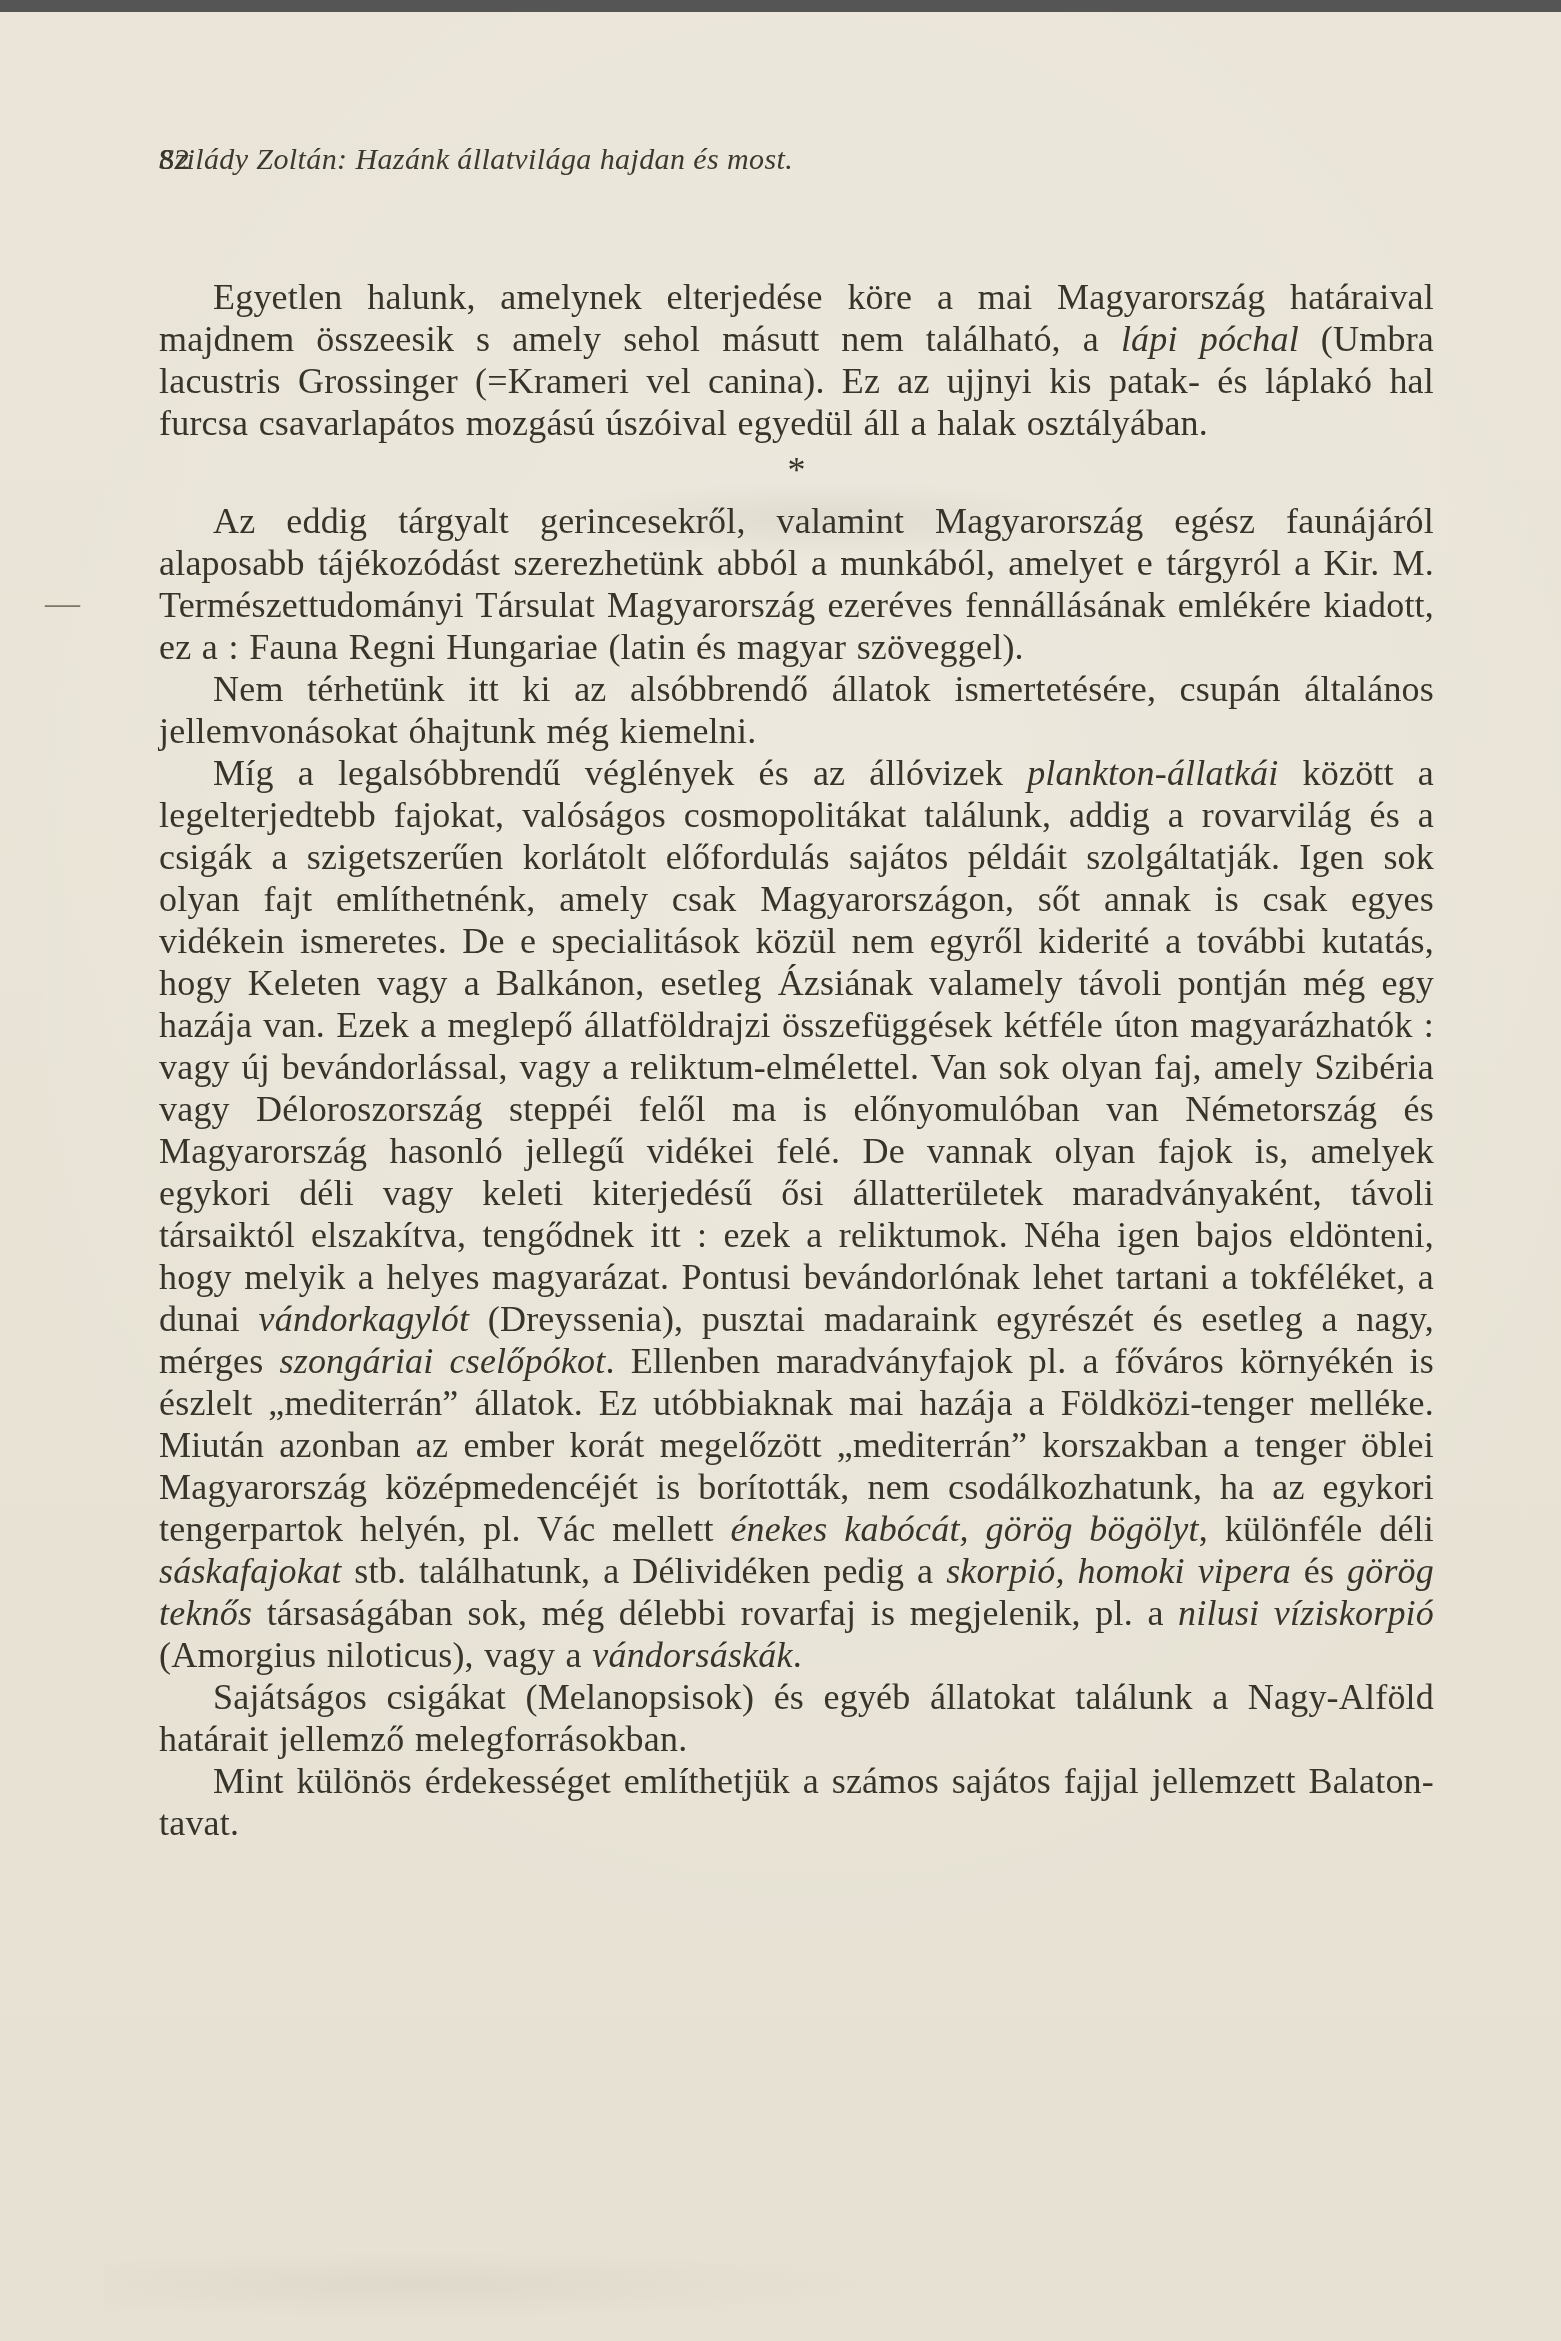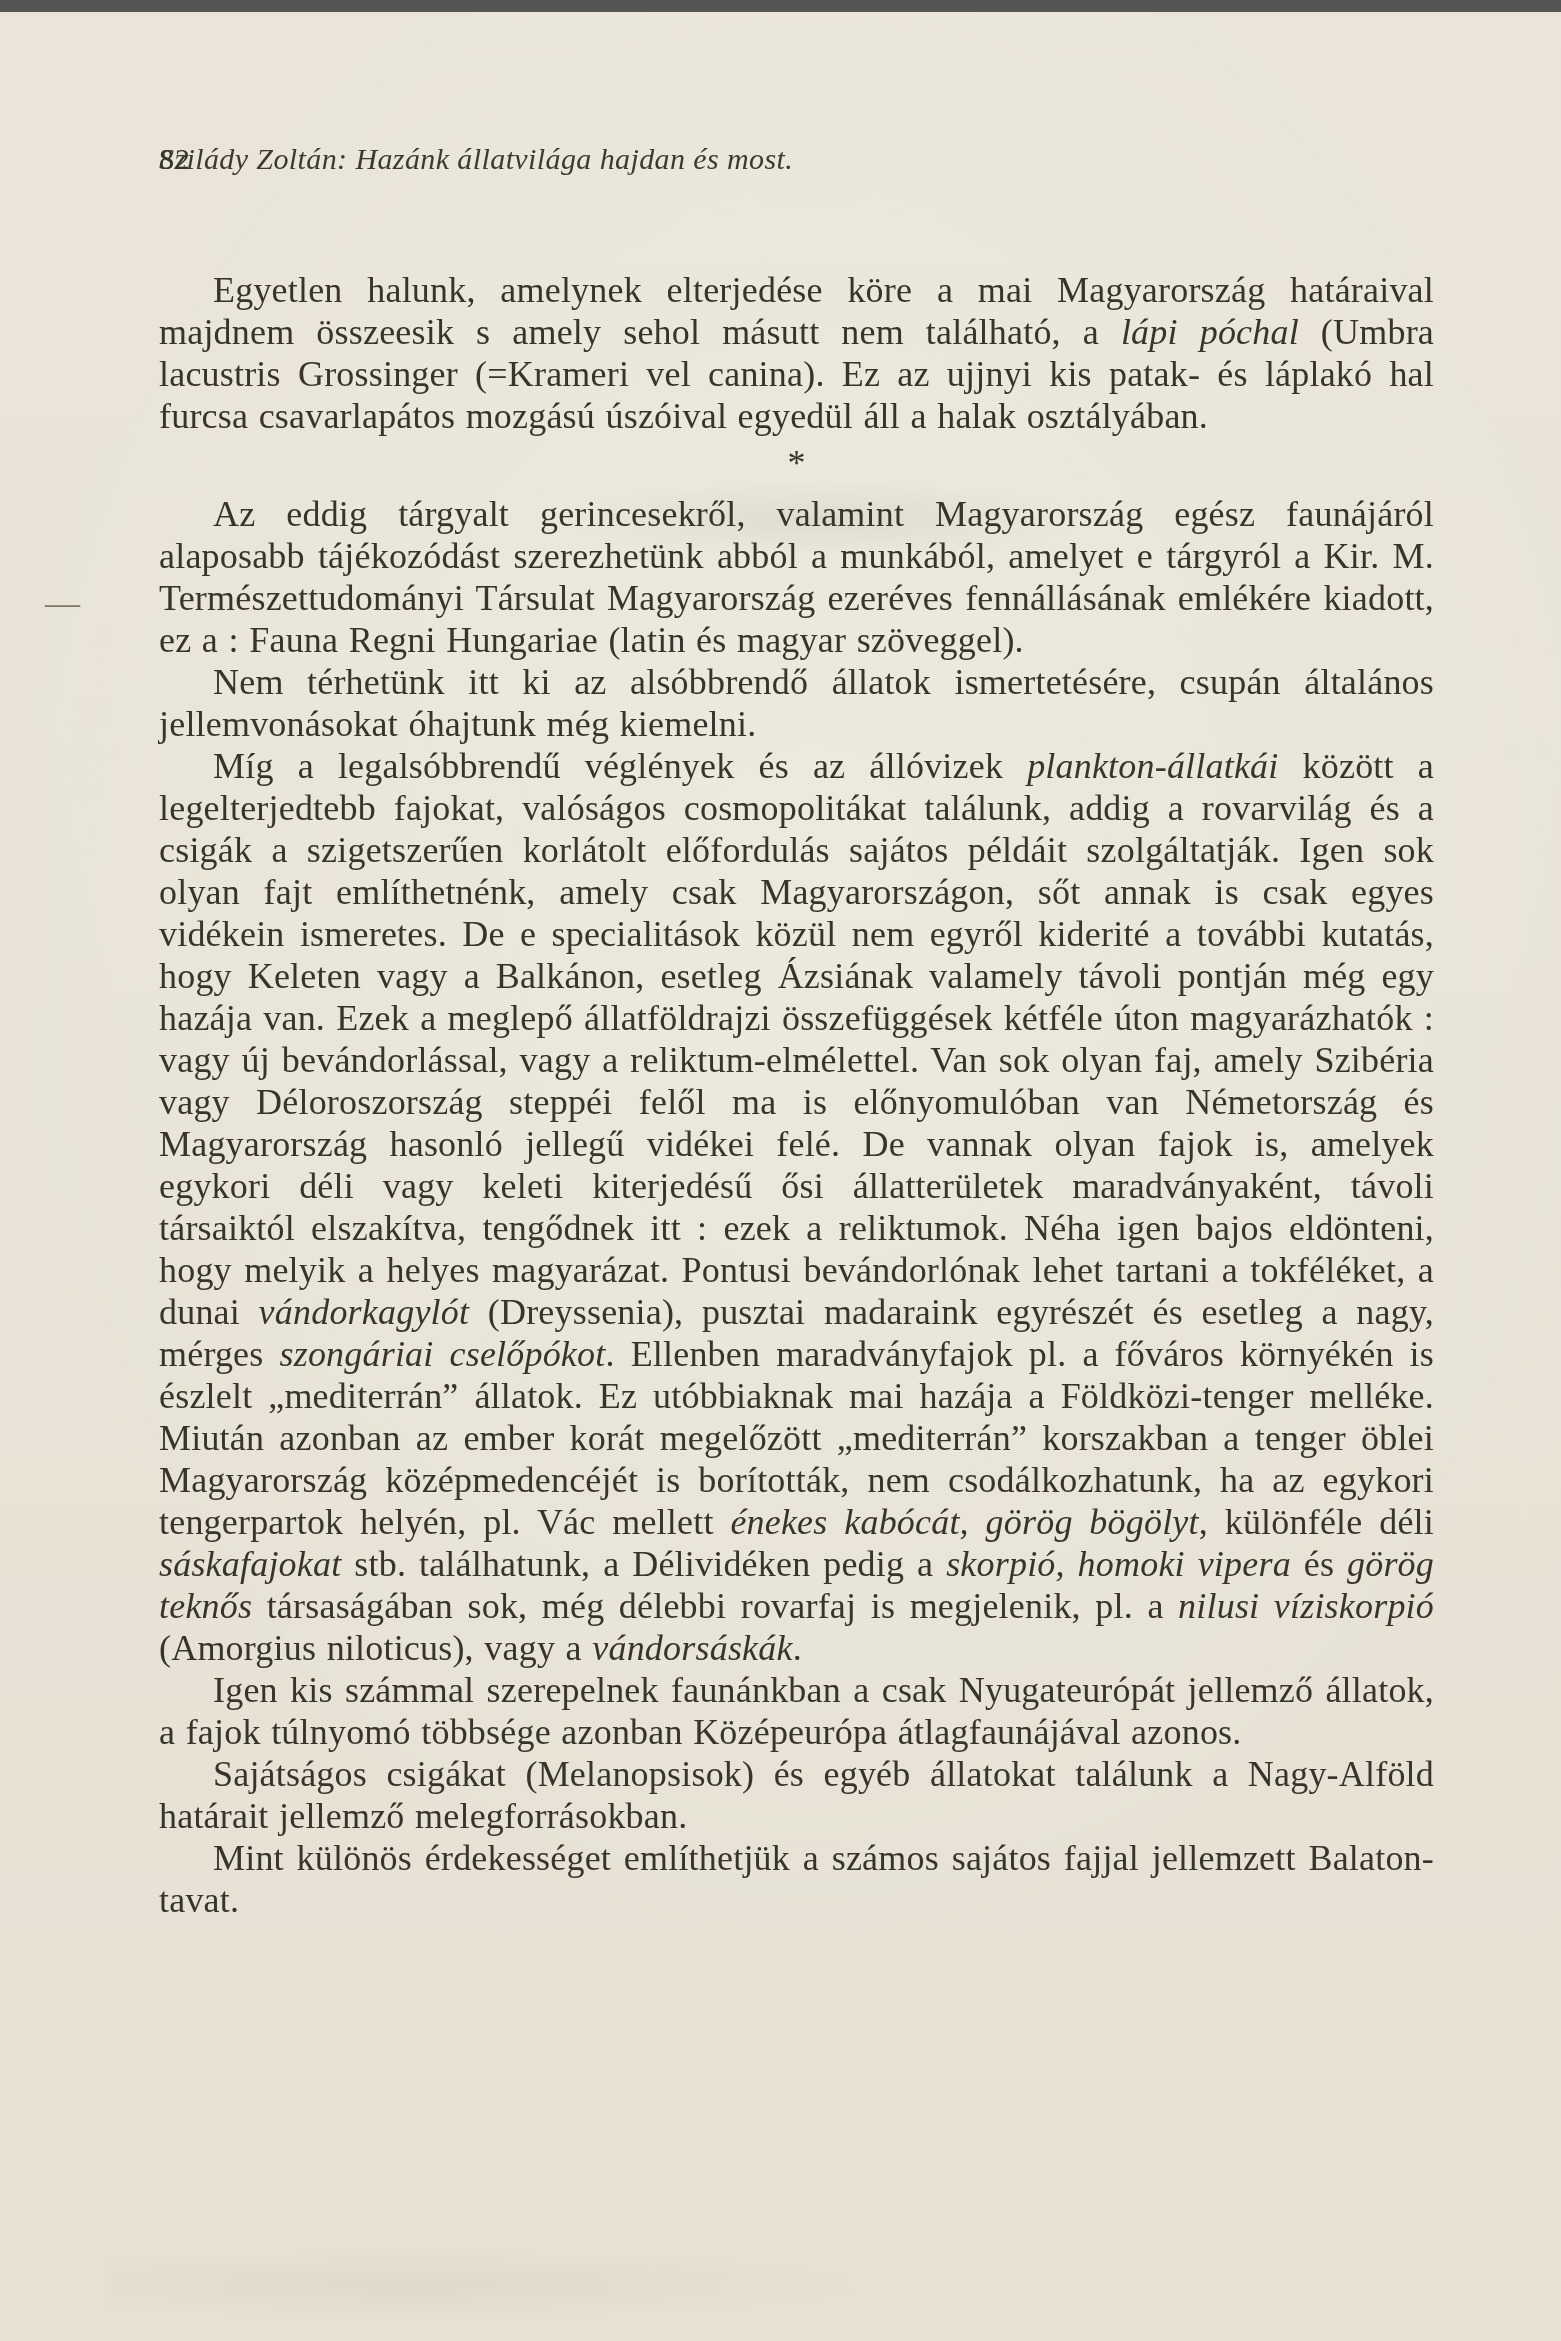--- a/index.html
+++ b/index.html
@@ -46,21 +46,21 @@
     letter-spacing: 0.9px;
   }
   .running-title {
     display: block;
     font-style: italic;
     letter-spacing: 0.4px;
     color: #3c3930;
   }
   .body-block {
     position: absolute;
-    top: 257px;
+    top: 264px;
     left: 159px;
     width: 1275px;
     font-size: 36px;
     line-height: 42px;
     text-align: justify;
     letter-spacing: 0.2px;
     word-spacing: 1.3px;
   }
   .para {
     margin: 0;
@@ -94,19 +94,18 @@
   </header>
 
   <span class="margin-mark">—</span>
 
   <main class="body-block">
       <p class="para"><span class="run">Egyetlen halunk, amelynek elterjedése köre a mai Magyarország határaival majdnem összeesik s amely sehol másutt nem található, a </span><span class="run italic">lápi póchal</span><span class="run"> (Umbra lacustris Grossinger (=Krameri vel canina). Ez az ujjnyi kis patak- és láplakó hal furcsa csavarlapátos mozgású úszóival egyedül áll a halak osztályában.</span></p>
       <div class="separator">*</div>
       <p class="para"><span class="run">Az eddig tárgyalt gerincesekről, valamint Magyarország egész faunájáról alaposabb tájékozódást szerezhetünk abból a munkából, amelyet e tárgyról a Kir. M. Természettudományi Társulat Magyarország ezeréves fennállásának emlékére kiadott, ez a : Fauna Regni Hungariae (latin és magyar szöveggel).</span></p>
       <p class="para"><span class="run">Nem térhetünk itt ki az alsóbbrendő állatok ismertetésére, csupán általános jellemvonásokat óhajtunk még kiemelni.</span></p>
       <p class="para"><span class="run">Míg a legalsóbbrendű véglények és az állóvizek </span><span class="run italic">plankton-állatkái</span><span class="run"> között a legelterjedtebb fajokat, valóságos cosmopolitákat találunk, addig a rovarvilág és a csigák a szigetszerűen korlátolt előfordulás sajátos példáit szolgáltatják. Igen sok olyan fajt említhetnénk, amely csak Magyarországon, sőt annak is csak egyes vidékein ismeretes. De e specialitások közül nem egyről kiderité a további kutatás, hogy Keleten vagy a Balkánon, esetleg Ázsiának valamely távoli pontján még egy hazája van. Ezek a meglepő állatföldrajzi összefüggések kétféle úton magyarázhatók : vagy új bevándorlással, vagy a reliktum-elmélettel. Van sok olyan faj, amely Szibéria vagy Déloroszország steppéi felől ma is előnyomulóban van Németország és Magyarország hasonló jellegű vidékei felé. De vannak olyan fajok is, amelyek egykori déli vagy keleti kiterjedésű ősi állatterületek maradványaként, távoli társaiktól elszakítva, tengődnek itt : ezek a reliktumok. Néha igen bajos eldönteni, hogy melyik a helyes magyarázat. Pontusi bevándorlónak lehet tartani a tokféléket, a dunai </span><span class="run italic">vándorkagylót</span><span class="run"> (Dreyssenia), pusztai madaraink egyrészét és esetleg a nagy, mérges </span><span class="run italic">szongáriai cselőpókot</span><span class="run">. Ellenben maradványfajok pl. a főváros környékén is észlelt „mediterrán” állatok. Ez utóbbiaknak mai hazája a Földközi-tenger melléke. Miután azonban az ember korát megelőzött „mediterrán” korszakban a tenger öblei Magyarország középmedencéjét is borították, nem csodálkozhatunk, ha az egykori tengerpartok helyén, pl. Vác mellett </span><span class="run italic">énekes kabócát, görög bögölyt</span><span class="run">, különféle déli </span><span class="run italic">sáskafajokat</span><span class="run"> stb. találhatunk, a Délividéken pedig a </span><span class="run italic">skorpió, homoki vipera</span><span class="run"> és </span><span class="run italic">görög teknős</span><span class="run"> társaságában sok, még délebbi rovarfaj is megjelenik, pl. a </span><span class="run italic">nilusi víziskorpió</span><span class="run"> (Amorgius niloticus), vagy a </span><span class="run italic">vándorsáskák</span><span class="run">.</span></p>
-      <p class="para"><span class="run">Igen kis számmal szerepelnek faunánkban a csak Nyugateurópát jellemző állatok, a fajok túlnyomó többsége azonban Középeurópa átlagfaunájával azonos.</span></p>
       <p class="para"><span class="run">Sajátságos csigákat (Melanopsisok) és egyéb állatokat találunk a Nagy-Alföld határait jellemző melegforrásokban.</span></p>
       <p class="para"><span class="run">Mint különös érdekességet említhetjük a számos sajátos fajjal jellemzett Balaton-tavat.</span></p>
     </main>
 
 </div>
 
 
 </body></html>

